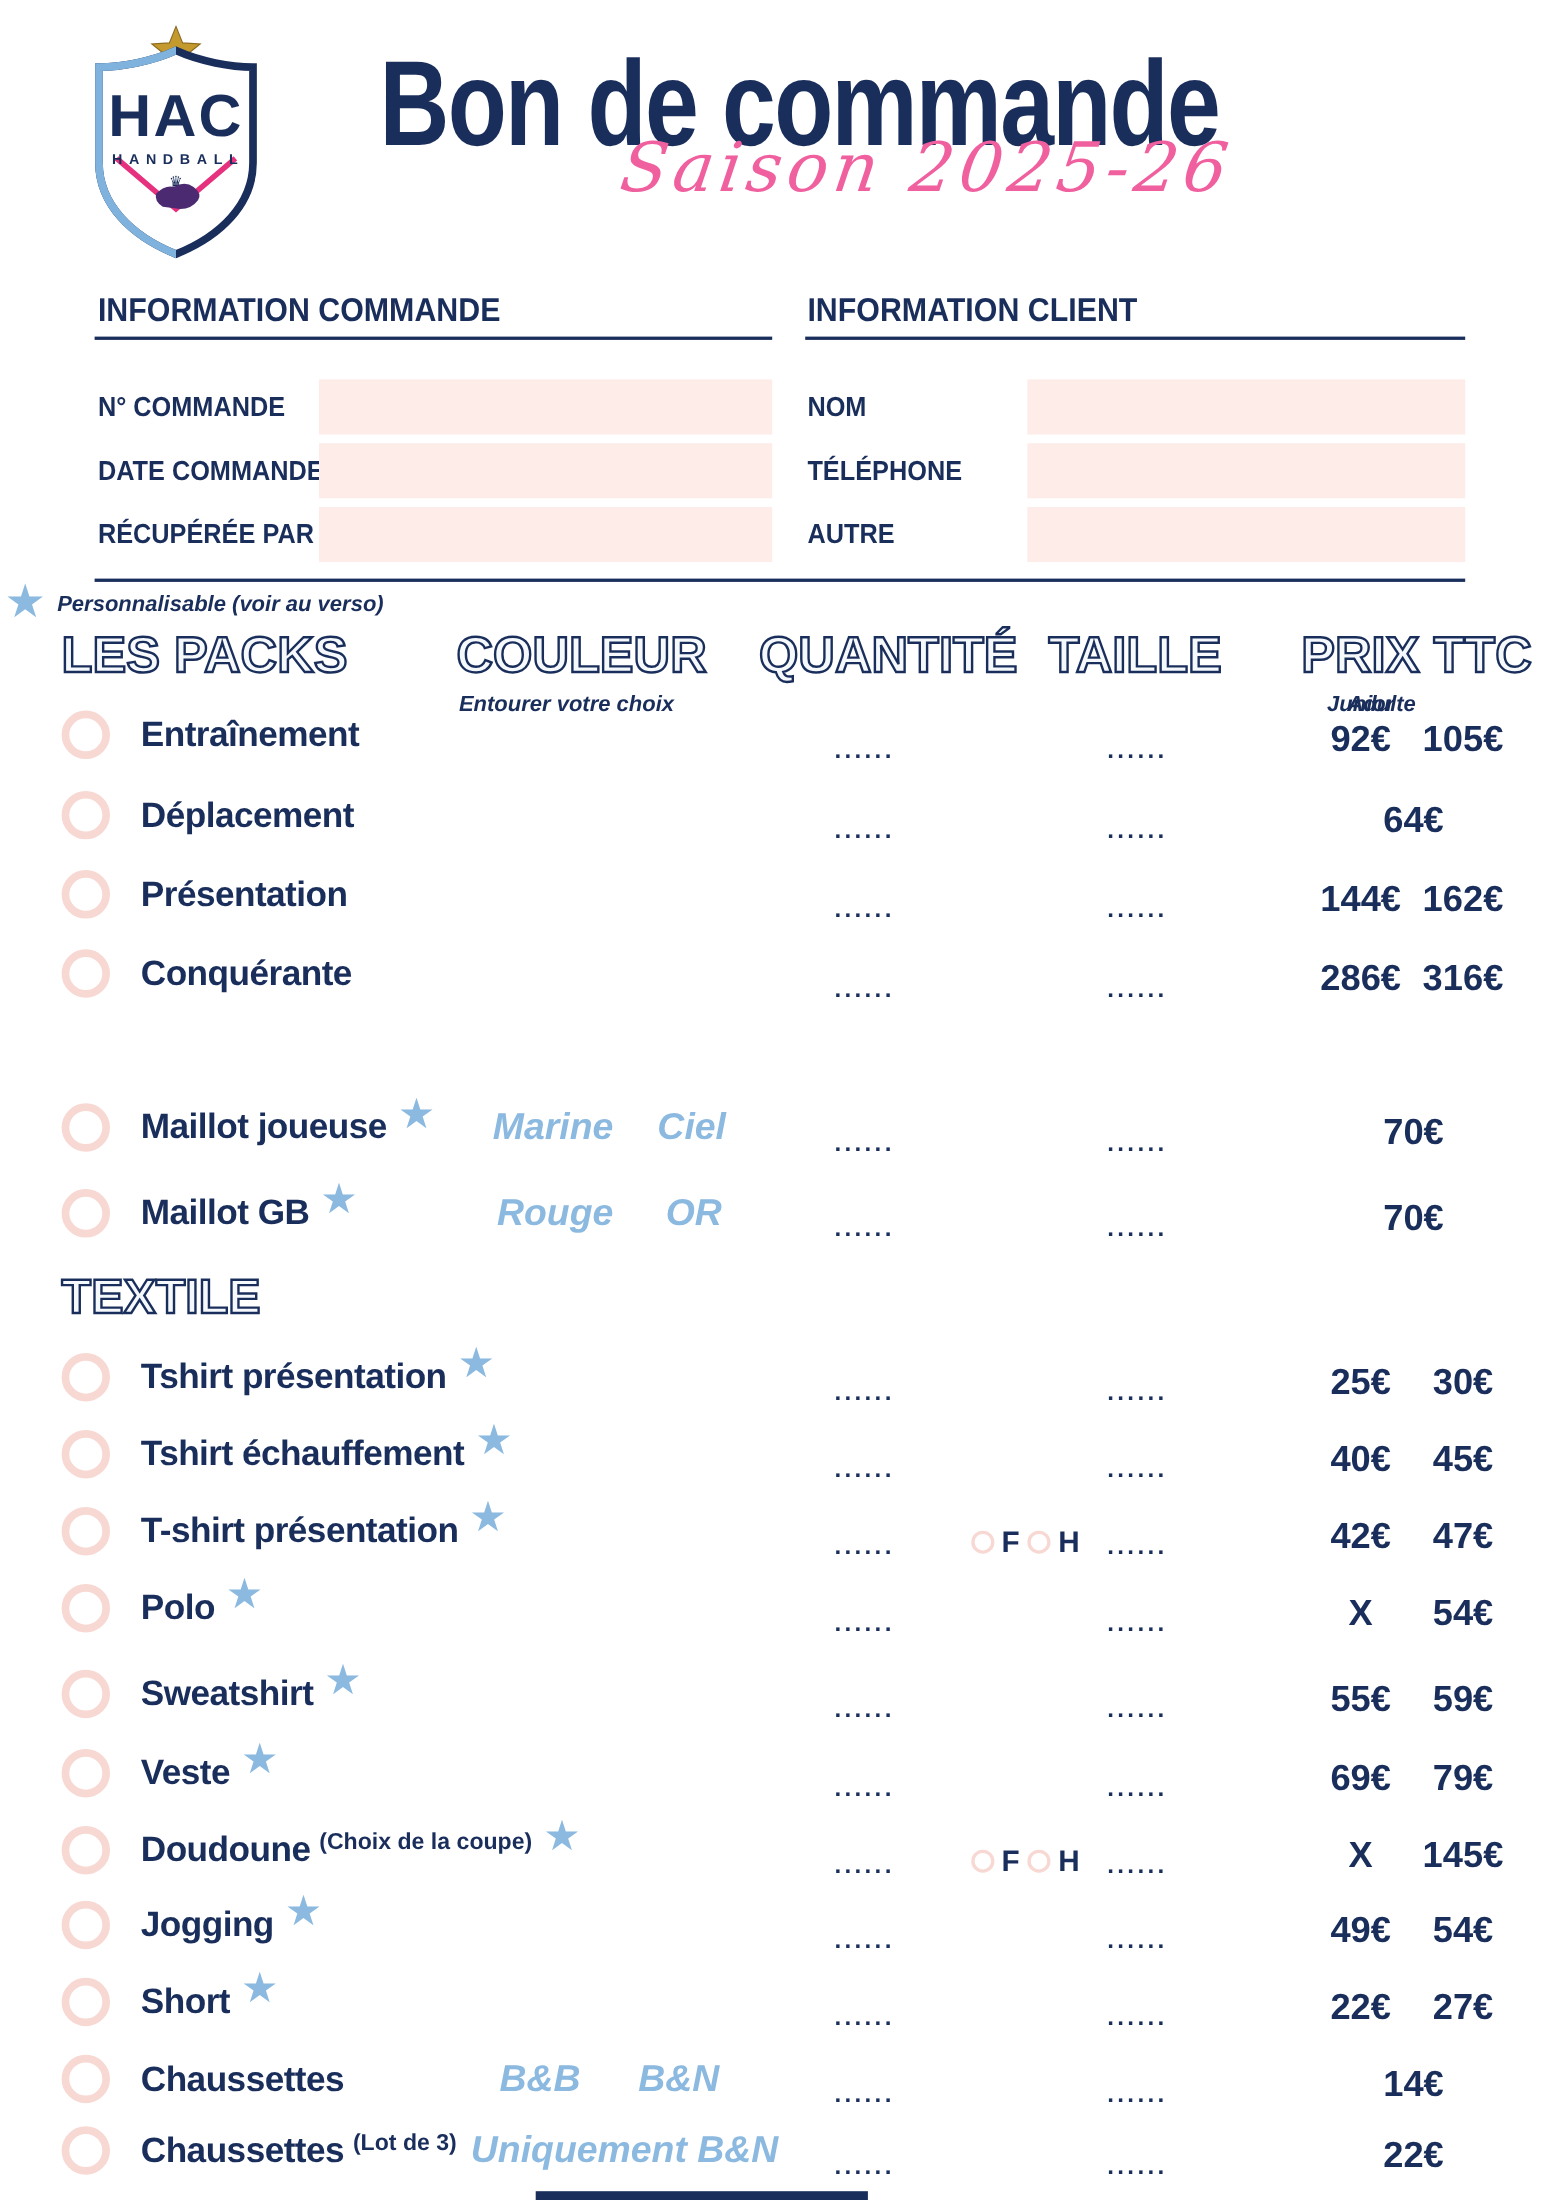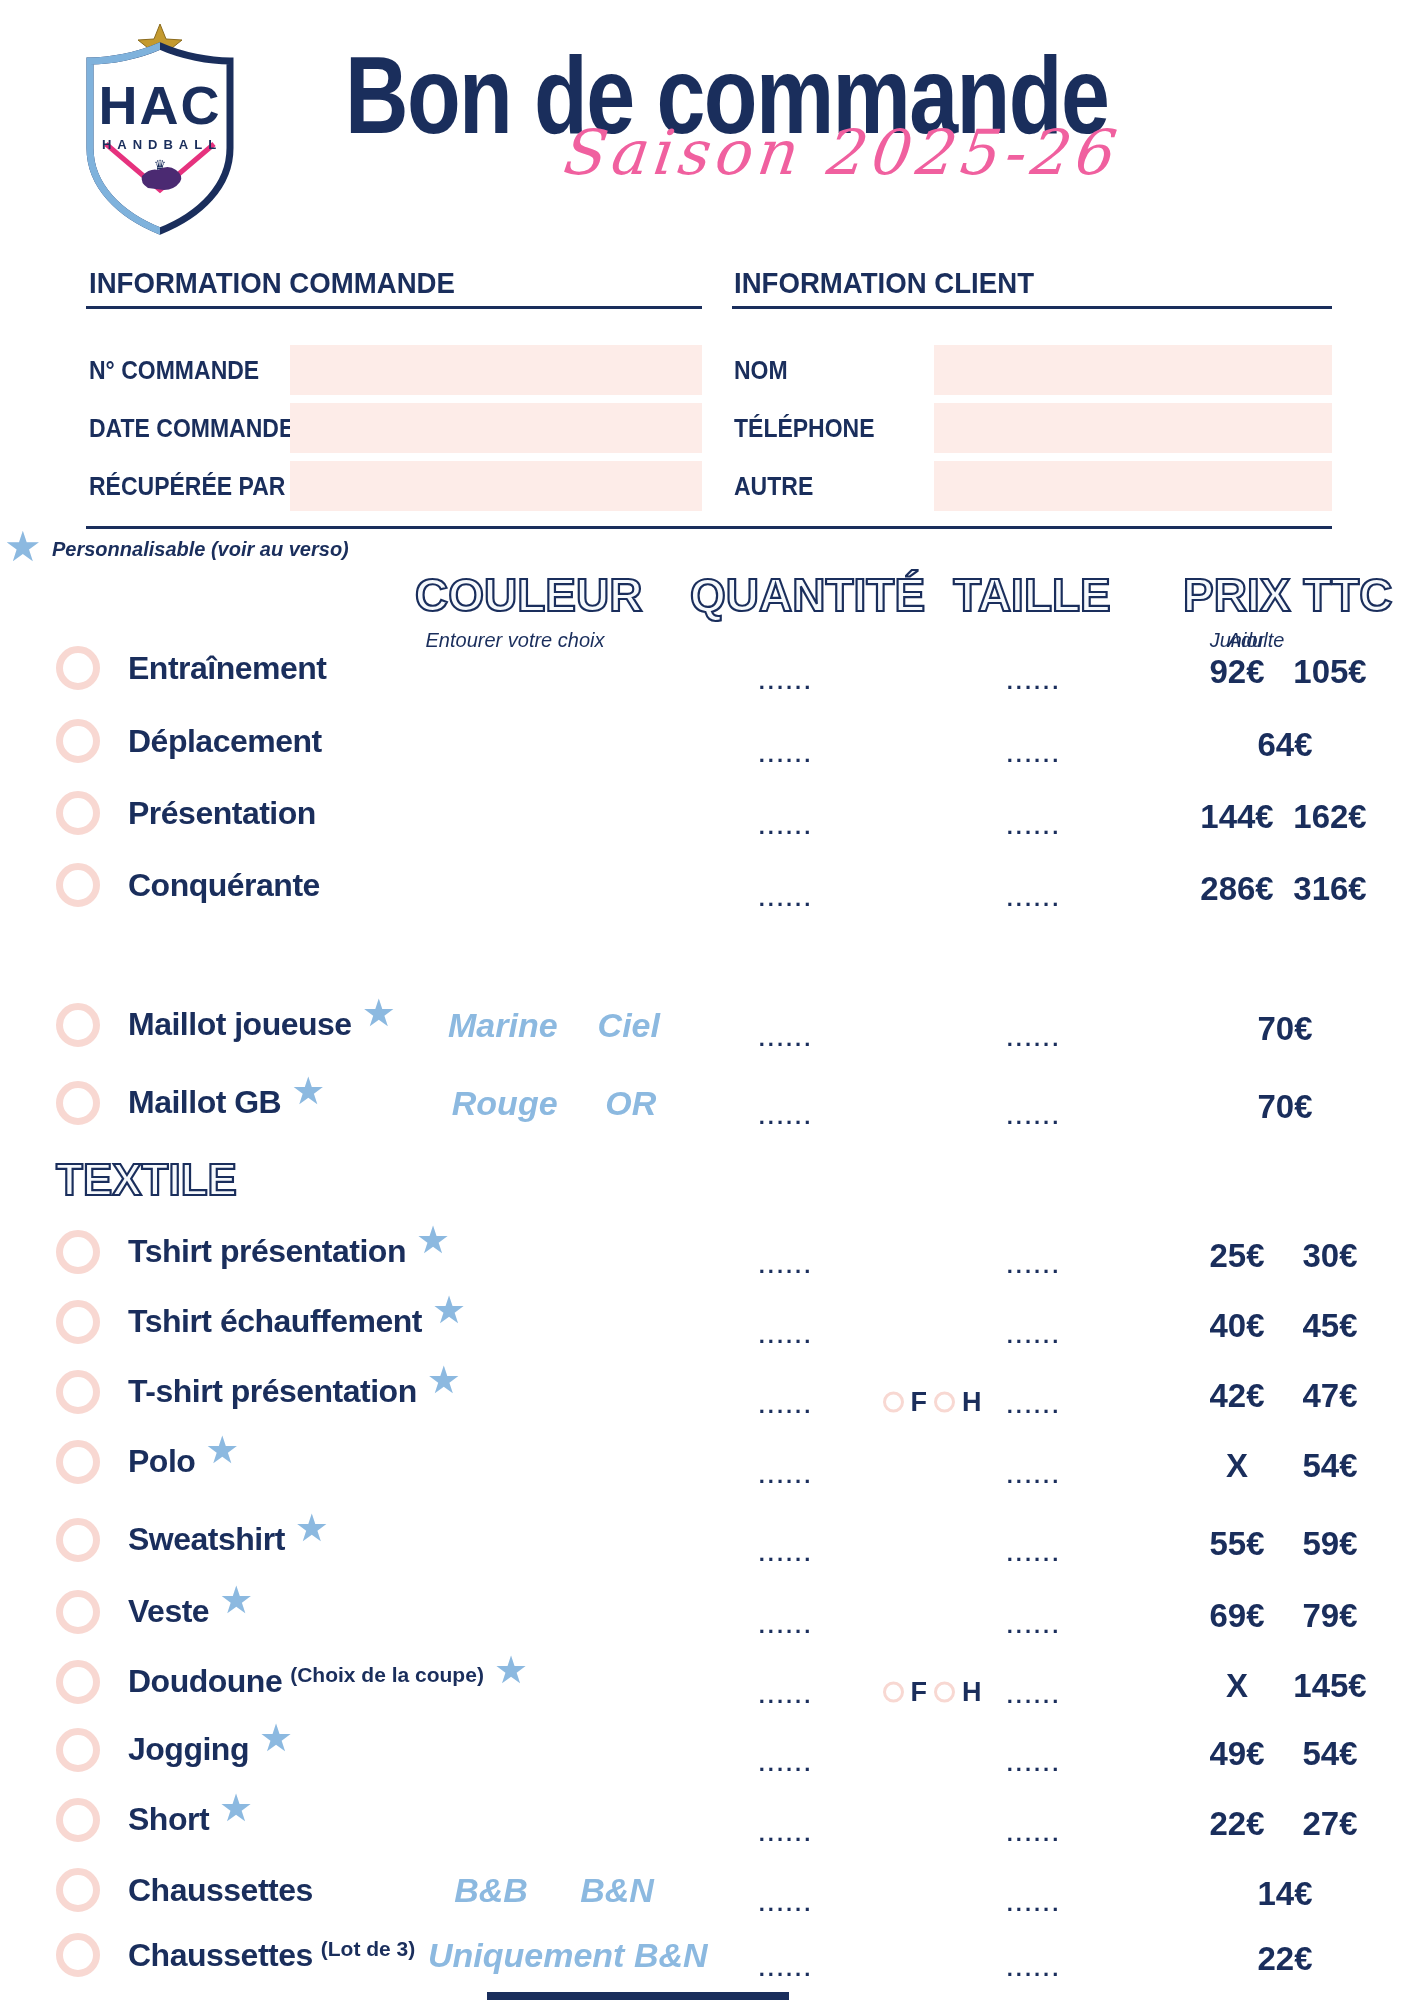--- a/index.html
+++ b/index.html
@@ -39,21 +39,21 @@
   
   .oh{position:absolute;font-weight:bold;font-size:46px;line-height:1;color:#f6f9fc;
       -webkit-text-stroke:2.2px var(--navy);white-space:nowrap;}
   .h-packs{left:56px;top:572px;}
   .h-couleur{left:415px;top:572px;width:200px;text-align:center;}
   .h-quantite{left:690px;top:572px;width:200px;text-align:center;}
   .h-taille{left:932px;top:572px;width:200px;text-align:center;}
   .h-prix{left:1183px;top:572px;width:200px;text-align:center;}
   .h-maillot{left:56px;top:929px;font-size:44px;}
   .h-textile{left:56px;top:1158px;font-size:44px;}
-  .subhead{position:absolute;font-size:20px;font-weight:normal;font-style:italic;color:var(--navy);text-align:center;}
+  .subhead{position:absolute;font-size:20px;font-weight:bold;font-style:italic;color:var(--navy);text-align:center;}
   .sub-entourer{left:405px;top:629px;width:220px;}
   .sub-junior{left:1177px;top:629px;width:120px;}
   .sub-adulte{left:1196px;top:629px;width:120px;}
 
   
   .row{position:absolute;left:0;width:1414px;height:72px;}
   .row>*{position:absolute;top:50%;}
   .ring{left:56px;width:30px;height:30px;border:7px solid var(--ring);border-radius:50%;
         transform:translateY(-50%);}
   .lblwrap{left:128px;transform:translateY(-50%);white-space:nowrap;display:flex;}
@@ -122,20 +122,21 @@
   <div class="field-box" style="left:934px;top:403px;width:398px;"></div>
 
   <div class="field-label" style="left:734px;top:472px;">AUTRE</div>
   <div class="field-box" style="left:934px;top:461px;width:398px;"></div>
 
   <div class="rule" style="left:86px;top:526px;width:1246px;"></div>
 
   <div class="note-star">★</div>
   <div class="note-text">Personnalisable (voir au verso)</div>
 
+  <div class="oh h-packs">LES PACKS</div>
   <div class="oh h-couleur">COULEUR</div>
   <div class="subhead sub-entourer">Entourer votre choix</div>
   <div class="oh h-quantite">QUANTITÉ</div>
   <div class="oh h-taille">TAILLE</div>
   <div class="oh h-prix">PRIX TTC</div>
   <div class="subhead sub-junior">Junior</div>
   <div class="subhead sub-adulte">Adulte</div>
 
   <div class="oh h-textile">TEXTILE</div>
 

